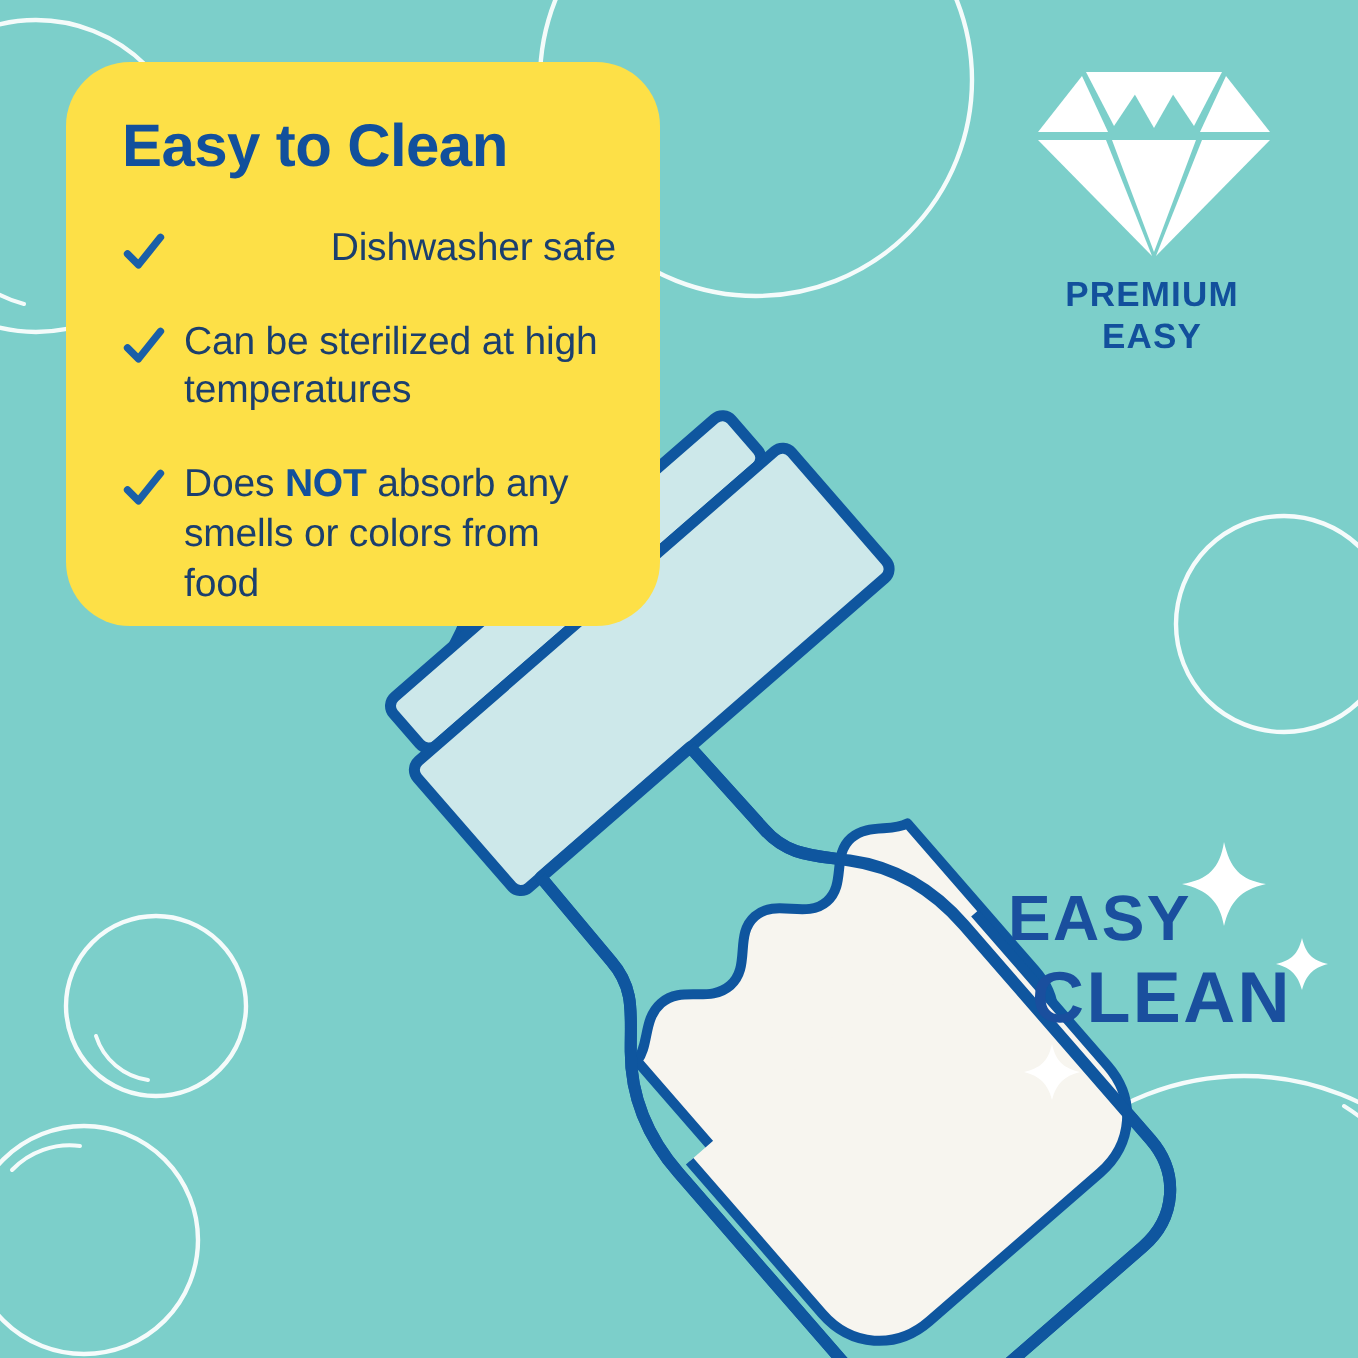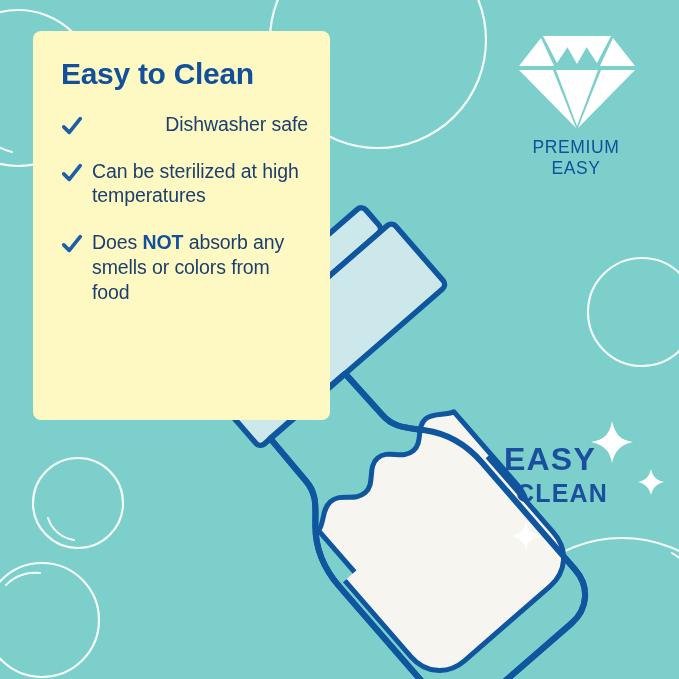--- a/index.html
+++ b/index.html
@@ -24,23 +24,23 @@
   }
   #bg-svg { z-index: 1; }
   #art-svg { z-index: 2; }
 
   
   .info-card {
     position: absolute;
     left: 33px;
     top: 31px;
     width: 297px;
-    height: 389px;
-    background: #fef9c3;
-    border-radius: 8px;
+    height: 282px;
+    background: #fde047;
+    border-radius: 32px;
     z-index: 5;
     box-sizing: border-box;
     padding: 27px 22px 10px 28px;
   }
   .card-title {
     color: #12509c;
     font-size: 30px;
     font-weight: bold;
     letter-spacing: -0.3px;
     line-height: 1.05;
@@ -83,42 +83,42 @@
     top: 34px;
     width: 168px;
     z-index: 6;
     text-align: center;
   }
   .diamond-icon { display: block; margin: 0 auto; }
   .premium-label {
     margin-top: 7px;
     color: #12509c;
     font-size: 17.5px;
-    font-weight: normal;
+    font-weight: bold;
     letter-spacing: 0.6px;
     line-height: 1.18;
   }
   .premium-label span { display: block; }
 
   
   .easy-clean {
     position: absolute;
     left: 504px;
     top: 443px;
     z-index: 6;
     color: #1a4f9e;
   }
   .ec-line1 {
     font-size: 32px;
     font-weight: bold;
     letter-spacing: 1.2px;
     line-height: 1;
   }
   .ec-line2 {
-    font-size: 25px;
+    font-size: 36px;
     font-weight: bold;
     letter-spacing: 1.2px;
     line-height: 1;
     margin-top: 6px;
     margin-left: 12px;
   }
 </style>
 </head>
 <body>
 

